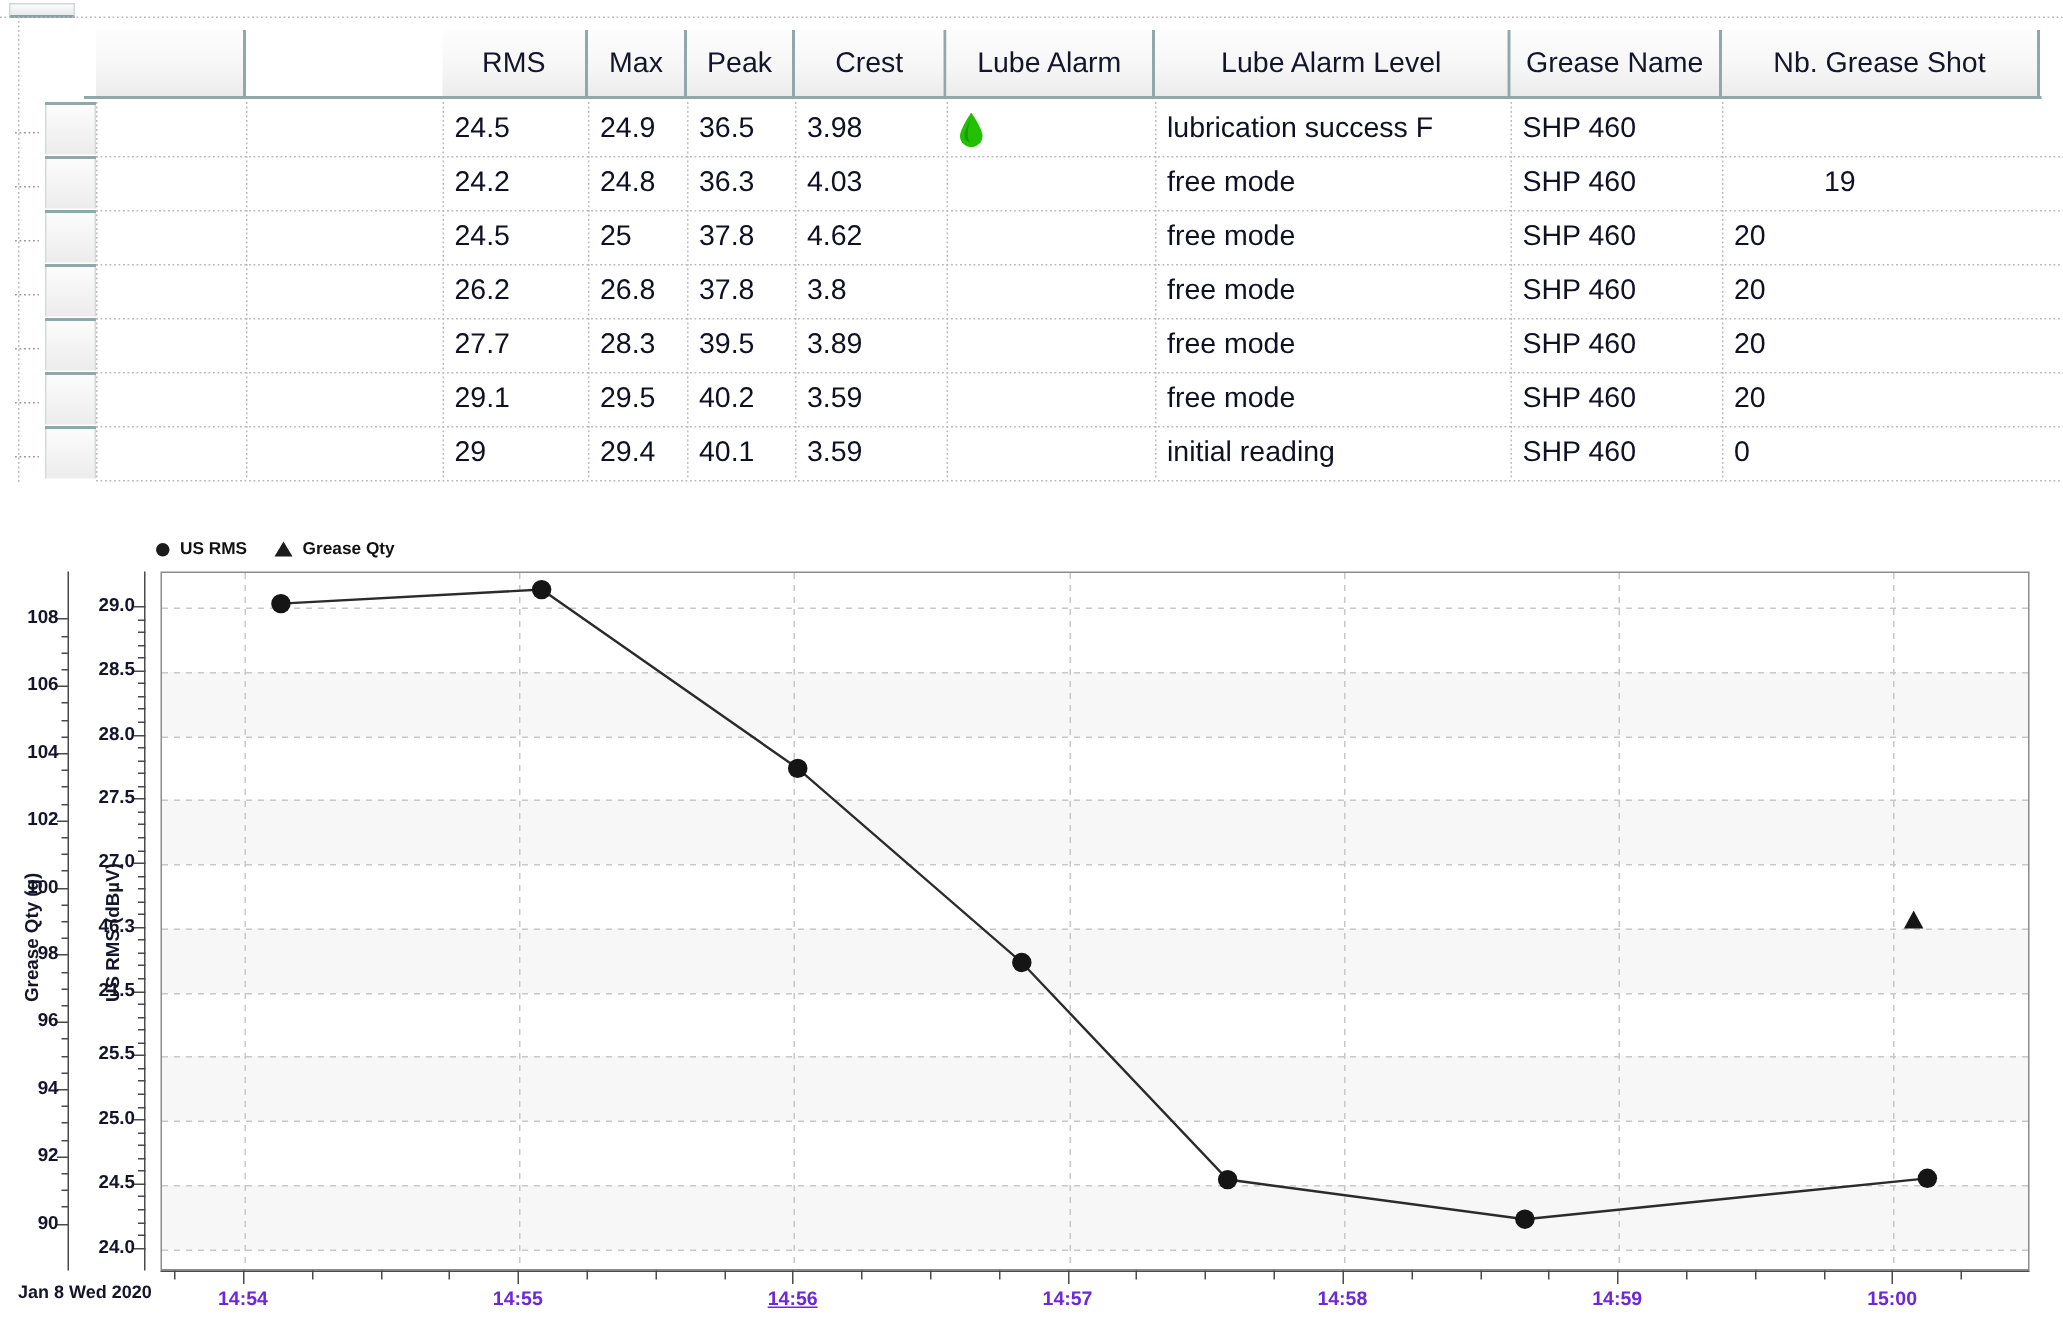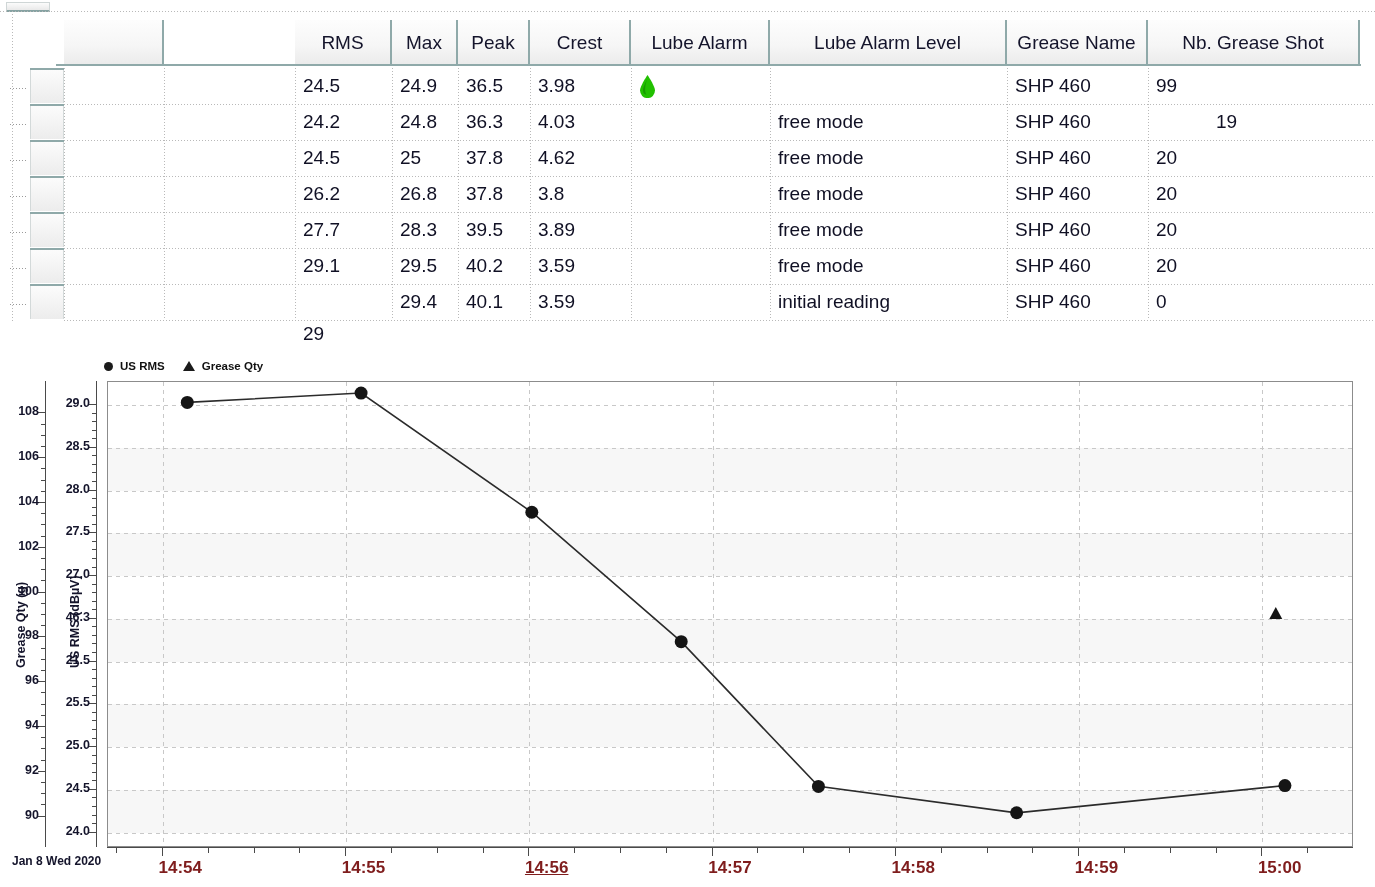--- a/index.html
+++ b/index.html
@@ -75,22 +75,22 @@
     background-image:linear-gradient(to bottom,#c8c8c8 0,#c8c8c8 4px,transparent 4px,transparent 8px);
     background-size:1px 8px;}
 
   #series-svg{position:absolute;left:0;top:0;width:100%;height:100%;}
 
   
   .axis-line{position:absolute;background:#4a4a4a;}
   .tick{position:absolute;background:#4a4a4a;}
   .ticklabel{position:absolute;font-size:12.5px;font-weight:bold;color:#14142b;
     white-space:nowrap;text-align:right;}
-  .xticklabel{position:absolute;font-size:17px;font-weight:bold;color:#7f1d1d;
-    white-space:nowrap;text-align:right;}
+  .xticklabel{position:absolute;font-size:13px;font-weight:bold;color:#6d28d9;
+    white-space:nowrap;text-align:center;}
   .axis-title{position:absolute;font-size:12.5px;font-weight:bold;color:#14142b;
     transform:rotate(-90deg);transform-origin:0 0;white-space:nowrap;}
   #date-label{position:absolute;left:12px;top:516px;font-size:12px;font-weight:bold;color:#14142b;}
 </style>
 </head>
 <body>
 
 <div id="grid-wrap">
   <div id="corner-stub"></div>
   <div class="hdots" style="top:11px;"></div>
@@ -120,22 +120,22 @@
         <div class="dcell" style="left: 303px; width: 89px;">24.5</div>
         <div class="dcell" style="left: 400px; width: 58px;">24.9</div>
         <div class="dcell" style="left: 466px; width: 64px;">36.5</div>
         <div class="dcell" style="left: 538px; width: 93px;">3.98</div>
         <div class="dcell" style="left: 639px; width: 131px;">
           <svg class="drop-icon" viewBox="0 0 17 23">
             <path d="M8.5 0 C8.5 0 1 11 1 15.6 A7.5 7.5 0 0 0 16 15.6 C16 11 8.5 0 8.5 0 Z" fill="#22c000"></path>
             <path d="M8.5 3 C7 7 4 12 4 15.4 A4.6 4.6 0 0 0 7.6 19.8 C5.6 17 5.4 12 8.5 3 Z" fill="#0f7a00" opacity=".55"></path>
           </svg>
         </div>
-        <div class="dcell" style="left: 1015px; width: 133px;">SHP 460</div>
-        <div class="dcell" style="left: 1156px; width: 204px;">99</div>
+        <div class="dcell" style="left: 778px; width: 229px;">lubrication success F</div>
+        <div class="dcell" style="left: 1015px; width: 133px;">SHP 460</div>
       </div>
       <div class="rowgutter-top" style="top: 104px;"></div>
       <div class="rowgutter" style="top: 106px; height: 33px;"></div>
       <div class="rowdot" style="top: 124px;"></div>
       <div class="hdots" style="top: 140px; left: 64px;"></div>
       <div class="datarow" style="top: 104px;">
         <div class="dcell" style="left: 72px; width: 92px;"></div>
         <div class="dcell" style="left: 172px; width: 123px;"></div>
         <div class="dcell" style="left: 303px; width: 89px;">24.2</div>
         <div class="dcell" style="left: 400px; width: 58px;">24.8</div>
@@ -210,21 +210,21 @@
         <div class="dcell" style="left: 1015px; width: 133px;">SHP 460</div>
         <div class="dcell" style="left: 1156px; width: 204px;">20</div>
       </div>
       <div class="rowgutter-top" style="top: 284px;"></div>
       <div class="rowgutter" style="top: 286px; height: 33px;"></div>
       <div class="rowdot" style="top: 304px;"></div>
       <div class="hdots" style="top: 320px; left: 64px;"></div>
       <div class="datarow" style="top: 284px;">
         <div class="dcell" style="left: 72px; width: 92px;"></div>
         <div class="dcell" style="left: 172px; width: 123px;"></div>
-        <div class="dcell" style="left: 303px; width: 89px; margin-top: 32px;">29</div>
+        <div class="dcell" style="left: 303px; width: 89px;">29</div>
         <div class="dcell" style="left: 400px; width: 58px;">29.4</div>
         <div class="dcell" style="left: 466px; width: 64px;">40.1</div>
         <div class="dcell" style="left: 538px; width: 93px;">3.59</div>
         <div class="dcell" style="left: 639px; width: 131px;"></div>
         <div class="dcell" style="left: 778px; width: 229px;">initial reading</div>
         <div class="dcell" style="left: 1015px; width: 133px;">SHP 460</div>
         <div class="dcell" style="left: 1156px; width: 204px;">0</div>
       </div>
     </div>
 <div class="vdots" style="left: 64px; top: 68px; bottom: 10px;"></div>

